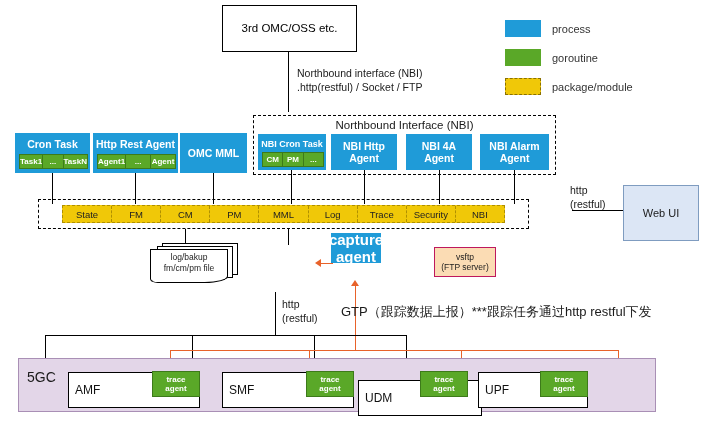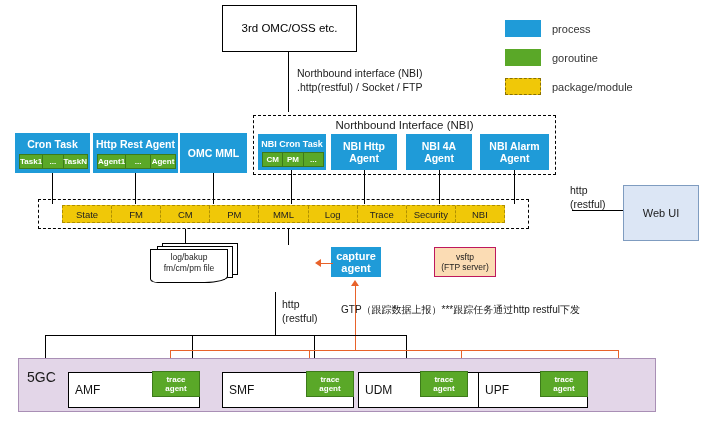--- a/index.html
+++ b/index.html
@@ -157,21 +157,21 @@
     width: 0; height: 0;
     border-top: 4px solid transparent;
     border-bottom: 4px solid transparent;
     border-right: 6px solid #e8622a;
   }
 
   
   .anno {
     font-size: 10.5px; color: #1a1a1a; line-height: 1.35;
   }
-  .anno-sm { font-size: 10px; color: #1a1a1a; }
+  .anno-sm { font-size: 13px; color: #1a1a1a; }
   .anno-c { text-align: left; }
 
   
   .legend-sw { width: 36px; height: 17px; }
   .legend-lbl { font-size: 11px; color: #333333; }
 
   
   .db-body {
     position: absolute; left: 0; right: 0; top: 6px; bottom: 6px;
     background: #ffffff; border-left: 1.2px solid #000; border-right: 1.2px solid #000;
@@ -311,22 +311,22 @@
                 border-radius:0 0 3px 3px;"></div>
     <div class="doc-shape" style="left:0px; top:33px; width:78px; height:7px; border-top:none;
                 border-radius:0 0 30px 10px / 0 0 9px 5px; background:#fff;"></div>
     <div class="doc-text" style="top:9px; width:78px;">
       <div>log/bakup</div>
       <div>fm/cm/pm file</div>
     </div>
   </div>
 
 
-  <div class="abs proc" style="left:331px; top:247px; width:50px; height:30px; flex-direction:column;
-              display:flex; align-items:center; justify-content:center; font-size:11px;">
+  <div class="abs proc" style="left:331px; top:233px; width:50px; height:30px; flex-direction:column;
+              display:flex; align-items:center; justify-content:center; font-size:15px;">
     <div>capture</div>
     <div>agent</div>
   </div>
 
   <div class="abs ln-h-o" style="left:321px; top:263px; width:12px;"></div>
   <div class="abs arrow-left-o" style="left:315px; top:259px;"></div>
 
   <div class="abs ln-v-o" style="left:355px; top:285px; height:65px;"></div>
   <div class="abs arrow-up-o" style="left:351px; top:280px;"></div>
 
@@ -377,21 +377,21 @@
   </div>
 
   <div class="abs nf" style="left:222px; top:372px; width:132px; height:36px;">
     <div class="nf-label">SMF</div>
   </div>
   <div class="abs goro" style="left:306px; top:371px; width:48px; height:26px; flex-direction:column;">
     <div>trace</div>
     <div>agent</div>
   </div>
 
-  <div class="abs nf" style="left:358px; top:372px; width:124px; height:36px;">
+  <div class="abs nf" style="left:358px; top:380px; width:124px; height:36px;">
     <div class="nf-label">UDM</div>
   </div>
   <div class="abs goro" style="left:420px; top:371px; width:48px; height:26px; flex-direction:column;">
     <div>trace</div>
     <div>agent</div>
   </div>
 
   <div class="abs nf" style="left:478px; top:372px; width:110px; height:36px;">
     <div class="nf-label">UPF</div>
   </div>

